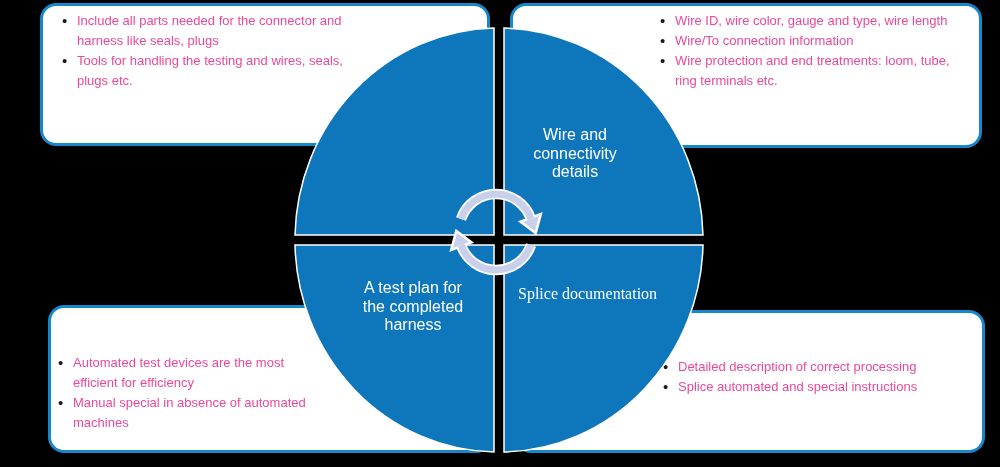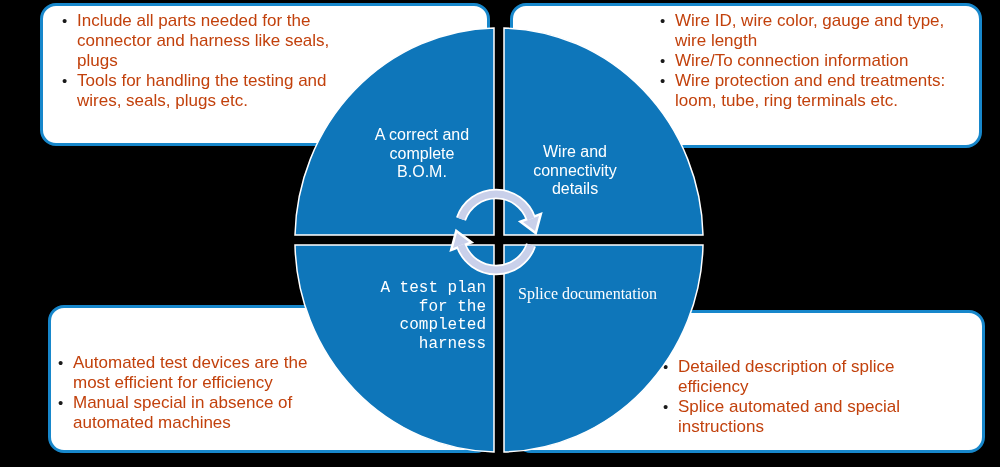--- a/index.html
+++ b/index.html
@@ -28,34 +28,34 @@
   .callout-tr .list{width:305px;}
   .callout-bl .list{width:265px;}
   .callout-br .list{width:272px;}
   .bullet-item{display:flex;align-items:flex-start;}
   .bullet-dot{
     flex:0 0 15px;width:15px;
     font-size:15px;line-height:20px;color:#1a1a1a;
   }
   .bullet-text{
     flex:1 1 auto;
-    font-size:17px;line-height:20px;color:#c2410c;
+    font-size:13px;line-height:20px;color:#ec4899;
     letter-spacing:0px;
   }
   
   .wheel{position:absolute;left:0;top:0;z-index:2;}
   
   .qlabel{
     position:absolute;z-index:3;
     color:#ffffff;
     font-size:16px;line-height:18.5px;
   }
   .qlabel-tl{left:363px;top:126px;width:118px;text-align:center;}
-  .qlabel-tr{left:516px;top:126px;width:118px;text-align:center;margin-top:17px;}
-  .qlabel-bl{left:368px;top:279px;width:118px;text-align:right;font-family:Liberation Mono, monospace;}
+  .qlabel-tr{left:516px;top:126px;width:118px;text-align:center;}
+  .qlabel-bl{left:354px;top:279px;width:118px;text-align:center;}
   .qlabel-br{left:518px;top:285px;width:140px;text-align:left;font-family:Liberation Serif, serif;}
 </style>
 </head>
 <body>
 
 <div class="stage">
 
   <div class="callout callout-tl">
     <div class="list">
       <div class="bullet-item">
@@ -96,21 +96,21 @@
         <span class="bullet-dot">•</span>
         <span class="bullet-text">Manual special in absence of automated machines</span>
       </div>
     </div>
   </div>
 
   <div class="callout callout-br">
     <div class="list">
       <div class="bullet-item">
         <span class="bullet-dot">•</span>
-        <span class="bullet-text">Detailed description of splice efficiency</span>
+        <span class="bullet-text">Detailed description of correct processing</span>
       </div>
       <div class="bullet-item">
         <span class="bullet-dot">•</span>
         <span class="bullet-text">Splice automated and special instructions</span>
       </div>
     </div>
   </div>
 
   <svg class="wheel" width="1000" height="467" viewBox="0 0 1000 467">
 
@@ -126,18 +126,17 @@
       <polygon points="535,231 523,222 539,216" fill="#ffffff" stroke="#ffffff" stroke-width="5"></polygon>
       <polygon points="457,233 469,242 453,248" fill="#ffffff" stroke="#ffffff" stroke-width="5"></polygon>
 
       <path d="M 461 219 A 37 37 0 0 1 531 219" fill="none" stroke-width="7" stroke="#c9d0ea"></path>
       <path d="M 531 245 A 37 37 0 0 1 461 245" fill="none" stroke-width="7" stroke="#c9d0ea"></path>
       <polygon points="535,231 523,222 539,216" fill="#c9d0ea"></polygon>
       <polygon points="457,233 469,242 453,248" fill="#c9d0ea"></polygon>
     </g>
   </svg>
 
-  <div class="qlabel qlabel-tl">A correct and complete B.O.M.</div>
   <div class="qlabel qlabel-tr">Wire and connectivity details</div>
   <div class="qlabel qlabel-bl">A test plan for the completed harness</div>
   <div class="qlabel qlabel-br">Splice documentation</div>
 
 </div>
 
 </body></html>

